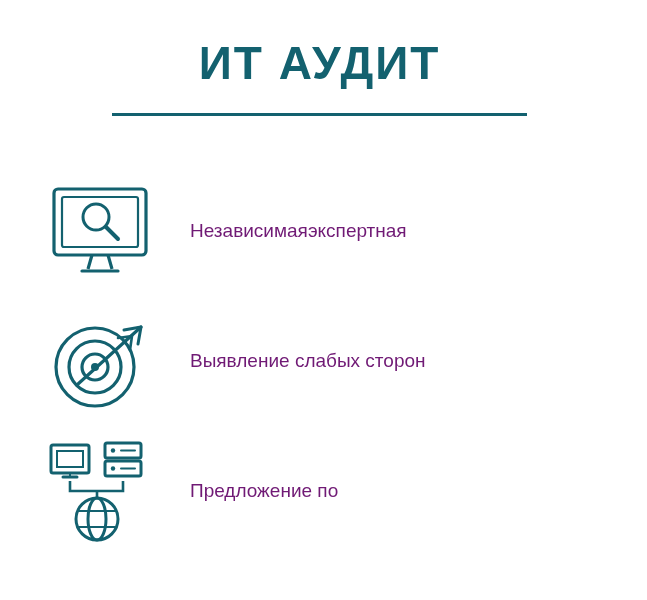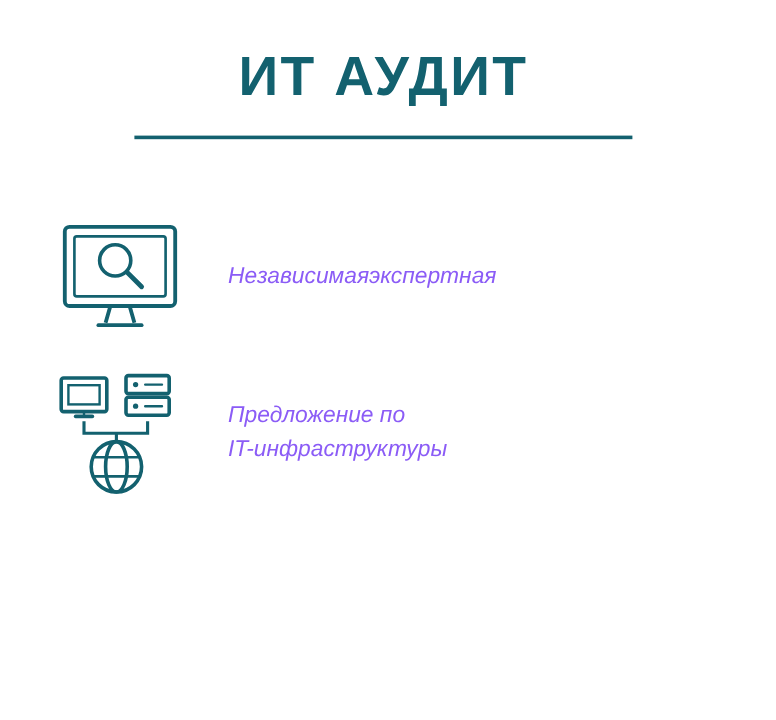--- a/index.html
+++ b/index.html
@@ -48,24 +48,23 @@
   .item-icon {
     width: 120px;
     min-width: 120px;
     display: flex;
     align-items: center;
     justify-content: center;
   }
   .item-text {
     font-size: 19px;
     line-height: 1.45;
-    color: #8b5cf6;
+    color: #701a75;
     margin-left: 30px;
     max-width: 330px;
-    font-style: italic;
   }
   .item-text .line {
     display: block;
     white-space: pre;
   }
   svg { display: block; }
 </style>
 </head>
 <body>
 
@@ -85,20 +84,36 @@
           <path d="M34 88 H70" stroke-linecap="round"></path>
           <circle cx="48" cy="34" r="13" stroke-width="3"></circle>
           <path d="M58 44 L70 56" stroke-width="4" stroke-linecap="round"></path>
         </svg>
       </div>
       <div class="item-text">
         <span class="line">Независимаяэкспертная</span>
       </div>
     </div>
 
+    <div class="item">
+      <div class="item-icon">
+        <svg width="104" height="100" viewBox="0 0 104 100" fill="none" stroke="#13616f" stroke-width="3.2">
+          <circle cx="47" cy="56" r="39"></circle>
+          <circle cx="47" cy="56" r="26"></circle>
+          <circle cx="47" cy="56" r="13"></circle>
+          <circle cx="47" cy="56" r="4" fill="#13616f" stroke="none"></circle>
+          <path d="M30 73 L93 16" stroke-width="3.2" stroke-linecap="round"></path>
+          <path d="M93 16 L76 19 M93 16 L90 33" stroke-width="3" stroke-linecap="round"></path>
+          <path d="M84 25 L70 27 M84 25 L82 39" stroke-width="2.6" stroke-linecap="round"></path>
+        </svg>
+      </div>
+      <div class="item-text">
+        <span class="line">Выявление слабых сторон</span>
+      </div>
+    </div>
 
     <div class="item">
       <div class="item-icon">
         <svg width="110" height="104" viewBox="0 0 110 104" fill="none" stroke="#13616f" stroke-width="3">
           <rect x="6" y="6" width="38" height="28" rx="2"></rect>
           <rect x="12" y="12" width="26" height="16" stroke-width="2"></rect>
           <path d="M18 38 H32" stroke-linecap="round"></path>
           <path d="M25 34 V38" stroke-width="2"></path>
           <rect x="60" y="4" width="36" height="15" rx="2"></rect>
           <rect x="60" y="22" width="36" height="15" rx="2"></rect>
@@ -107,18 +122,17 @@
           <path d="M76 11.5 H90 M76 29.5 H90" stroke-width="2" stroke-linecap="round"></path>
           <path d="M25 42 V52 H78 V42" stroke-width="2.6"></path>
           <path d="M52 52 V60" stroke-width="2.6"></path>
           <circle cx="52" cy="80" r="21"></circle>
           <ellipse cx="52" cy="80" rx="9" ry="21"></ellipse>
           <path d="M33 72 H71 M33 88 H71" stroke-width="2.2"></path>
         </svg>
       </div>
       <div class="item-text">
         <span class="line">Предложение по</span>
-        <span class="line">IT-инфраструктуры</span>
       </div>
     </div>
 
   </div>
 </div>
 
 </body></html>

